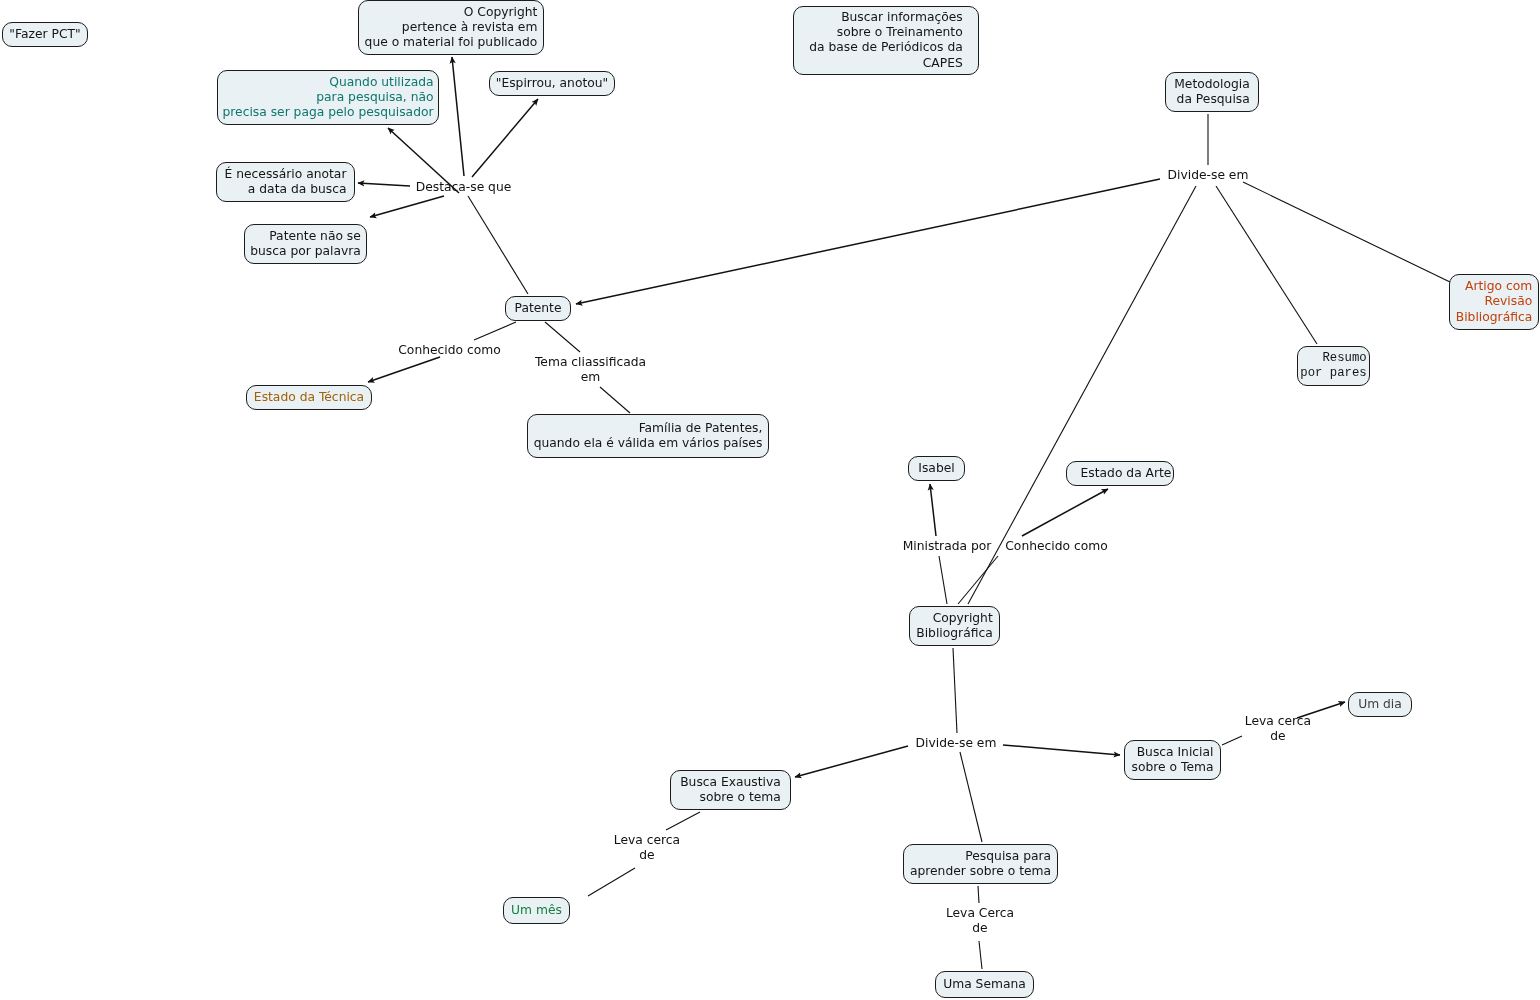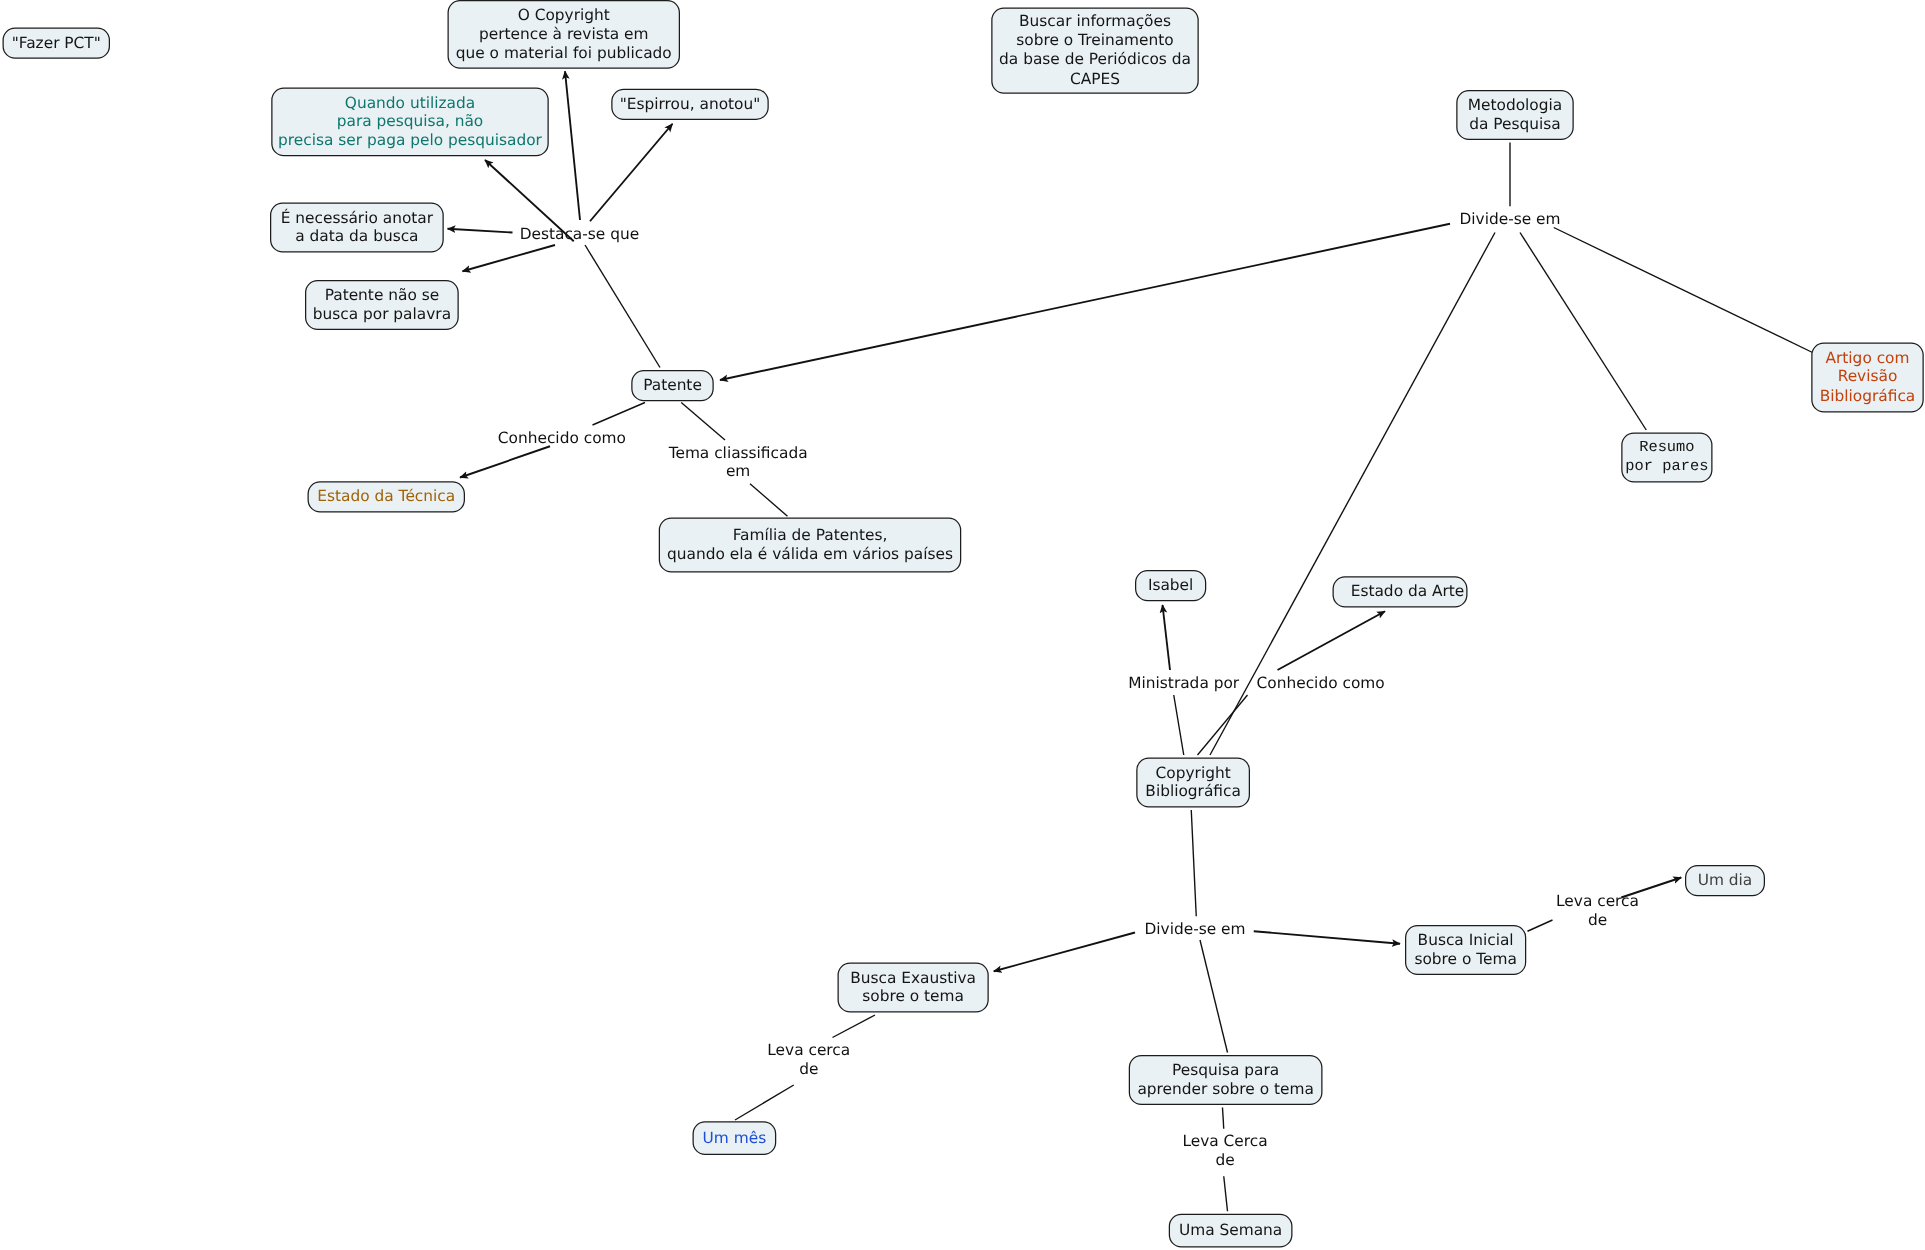--- a/index.html
+++ b/index.html
@@ -27,21 +27,21 @@
   }
   .node {
     position: absolute;
     box-sizing: border-box;
     background: #e9f1f4;
     border: 1.4px solid #1c1c1c;
     border-radius: 10px;
     color: #151515;
     font-size: 12.3px;
     line-height: 15.2px;
-    text-align: center;
+    text-align: right;
     display: flex;
     align-items: center;
     justify-content: center;
     white-space: pre;
     padding: 3px 8px;
   }
   .linklabel {
     position: absolute;
     color: #111111;
     font-size: 12.3px;
@@ -89,21 +89,21 @@
       <line x1="700" y1="812" x2="666" y2="830" stroke="#111111" stroke-width="1.1"></line>
       <line x1="635" y1="868" x2="588" y2="896" stroke="#111111" stroke-width="1.1"></line>
       <line x1="978" y1="886" x2="979" y2="903" stroke="#111111" stroke-width="1.1"></line>
       <line x1="979" y1="941" x2="982" y2="969" stroke="#111111" stroke-width="1.1"></line>
     </svg>
   <div id="node-layer">
       <div class="node" style="left: 2px; top: 22px; width: 86px; min-height: 25px; background: rgb(233, 241, 244); border-color: rgb(28, 28, 28); color: rgb(21, 21, 21);">"Fazer PCT"</div>
       <div class="node" style="left: 358px; top: 0px; width: 186px; min-height: 55px; background: rgb(233, 241, 244); border-color: rgb(28, 28, 28); color: rgb(21, 21, 21);">O Copyright
 pertence à revista em
 que o material foi publicado</div>
-      <div class="node" style="left: 793px; top: 6px; width: 166px; min-height: 67px; background: rgb(233, 241, 244); border-color: rgb(28, 28, 28); color: rgb(21, 21, 21);">Buscar informações
+      <div class="node" style="left: 793px; top: 6px; width: 186px; min-height: 67px; background: rgb(233, 241, 244); border-color: rgb(28, 28, 28); color: rgb(21, 21, 21);">Buscar informações
 sobre o Treinamento
 da base de Periódicos da
 CAPES</div>
       <div class="node" style="left: 489px; top: 71px; width: 126px; min-height: 25px; background: rgb(233, 241, 244); border-color: rgb(28, 28, 28); color: rgb(21, 21, 21);">"Espirrou, anotou"</div>
       <div class="node" style="left: 217px; top: 70px; width: 222px; min-height: 55px; background: rgb(233, 241, 244); border-color: rgb(28, 28, 28); color: #0f766e;">Quando utilizada
 para pesquisa, não
 precisa ser paga pelo pesquisador</div>
       <div class="node" style="left: 1165px; top: 72px; width: 94px; min-height: 40px; background: rgb(233, 241, 244); border-color: rgb(28, 28, 28); color: rgb(21, 21, 21);">Metodologia
 da Pesquisa</div>
       <div class="node" style="left: 216px; top: 162px; width: 139px; min-height: 40px; background: rgb(233, 241, 244); border-color: rgb(28, 28, 28); color: rgb(21, 21, 21);">É necessário anotar
@@ -123,21 +123,21 @@
       <div class="node" style="left: 1066px; top: 461px; width: 108px; min-height: 25px; background: rgb(233, 241, 244); border-color: rgb(28, 28, 28); color: rgb(21, 21, 21); padding-left: 20px;">Estado da Arte</div>
       <div class="node" style="left: 909px; top: 606px; width: 91px; min-height: 40px; background: rgb(233, 241, 244); border-color: rgb(28, 28, 28); color: rgb(21, 21, 21);">Copyright
 Bibliográfica</div>
       <div class="node" style="left: 1348px; top: 692px; width: 64px; min-height: 25px; background: rgb(233, 241, 244); border-color: rgb(28, 28, 28); color: #404040;">Um dia</div>
       <div class="node" style="left: 1124px; top: 740px; width: 97px; min-height: 40px; background: rgb(233, 241, 244); border-color: rgb(28, 28, 28); color: rgb(21, 21, 21);">Busca Inicial
 sobre o Tema</div>
       <div class="node" style="left: 670px; top: 770px; width: 121px; min-height: 40px; background: rgb(233, 241, 244); border-color: rgb(28, 28, 28); color: rgb(21, 21, 21);">Busca Exaustiva
 sobre o tema</div>
       <div class="node" style="left: 903px; top: 844px; width: 155px; min-height: 40px; background: rgb(233, 241, 244); border-color: rgb(28, 28, 28); color: rgb(21, 21, 21);">Pesquisa para
 aprender sobre o tema</div>
-      <div class="node" style="left: 554px; top: 897px; width: 67px; min-height: 27px; background: rgb(233, 241, 244); border-color: rgb(28, 28, 28); color: #1d4ed8;">Um mês</div>
+      <div class="node" style="left: 503px; top: 897px; width: 67px; min-height: 27px; background: rgb(233, 241, 244); border-color: rgb(28, 28, 28); color: #15803d;">Um mês</div>
       <div class="node" style="left: 935px; top: 971px; width: 99px; min-height: 27px; background: rgb(233, 241, 244); border-color: rgb(28, 28, 28); color: rgb(21, 21, 21);">Uma Semana</div>
     </div>
   <div id="label-layer">
       <div class="linklabel" style="left: 411px; top: 180px; width: 105px; color: rgb(17, 17, 17);">Destaca-se que</div>
       <div class="linklabel" style="left: 1163px; top: 168px; width: 90px; color: rgb(17, 17, 17);">Divide-se em</div>
       <div class="linklabel" style="left: 396px; top: 343px; width: 107px; color: rgb(17, 17, 17);">Conhecido como</div>
       <div class="linklabel" style="left: 530px; top: 355px; width: 121px; color: rgb(17, 17, 17);">Tema cliassificada
 em</div>
       <div class="linklabel" style="left: 898px; top: 539px; width: 98px; color: rgb(17, 17, 17);">Ministrada por</div>
       <div class="linklabel" style="left: 1003px; top: 539px; width: 107px; color: rgb(17, 17, 17);">Conhecido como</div>

